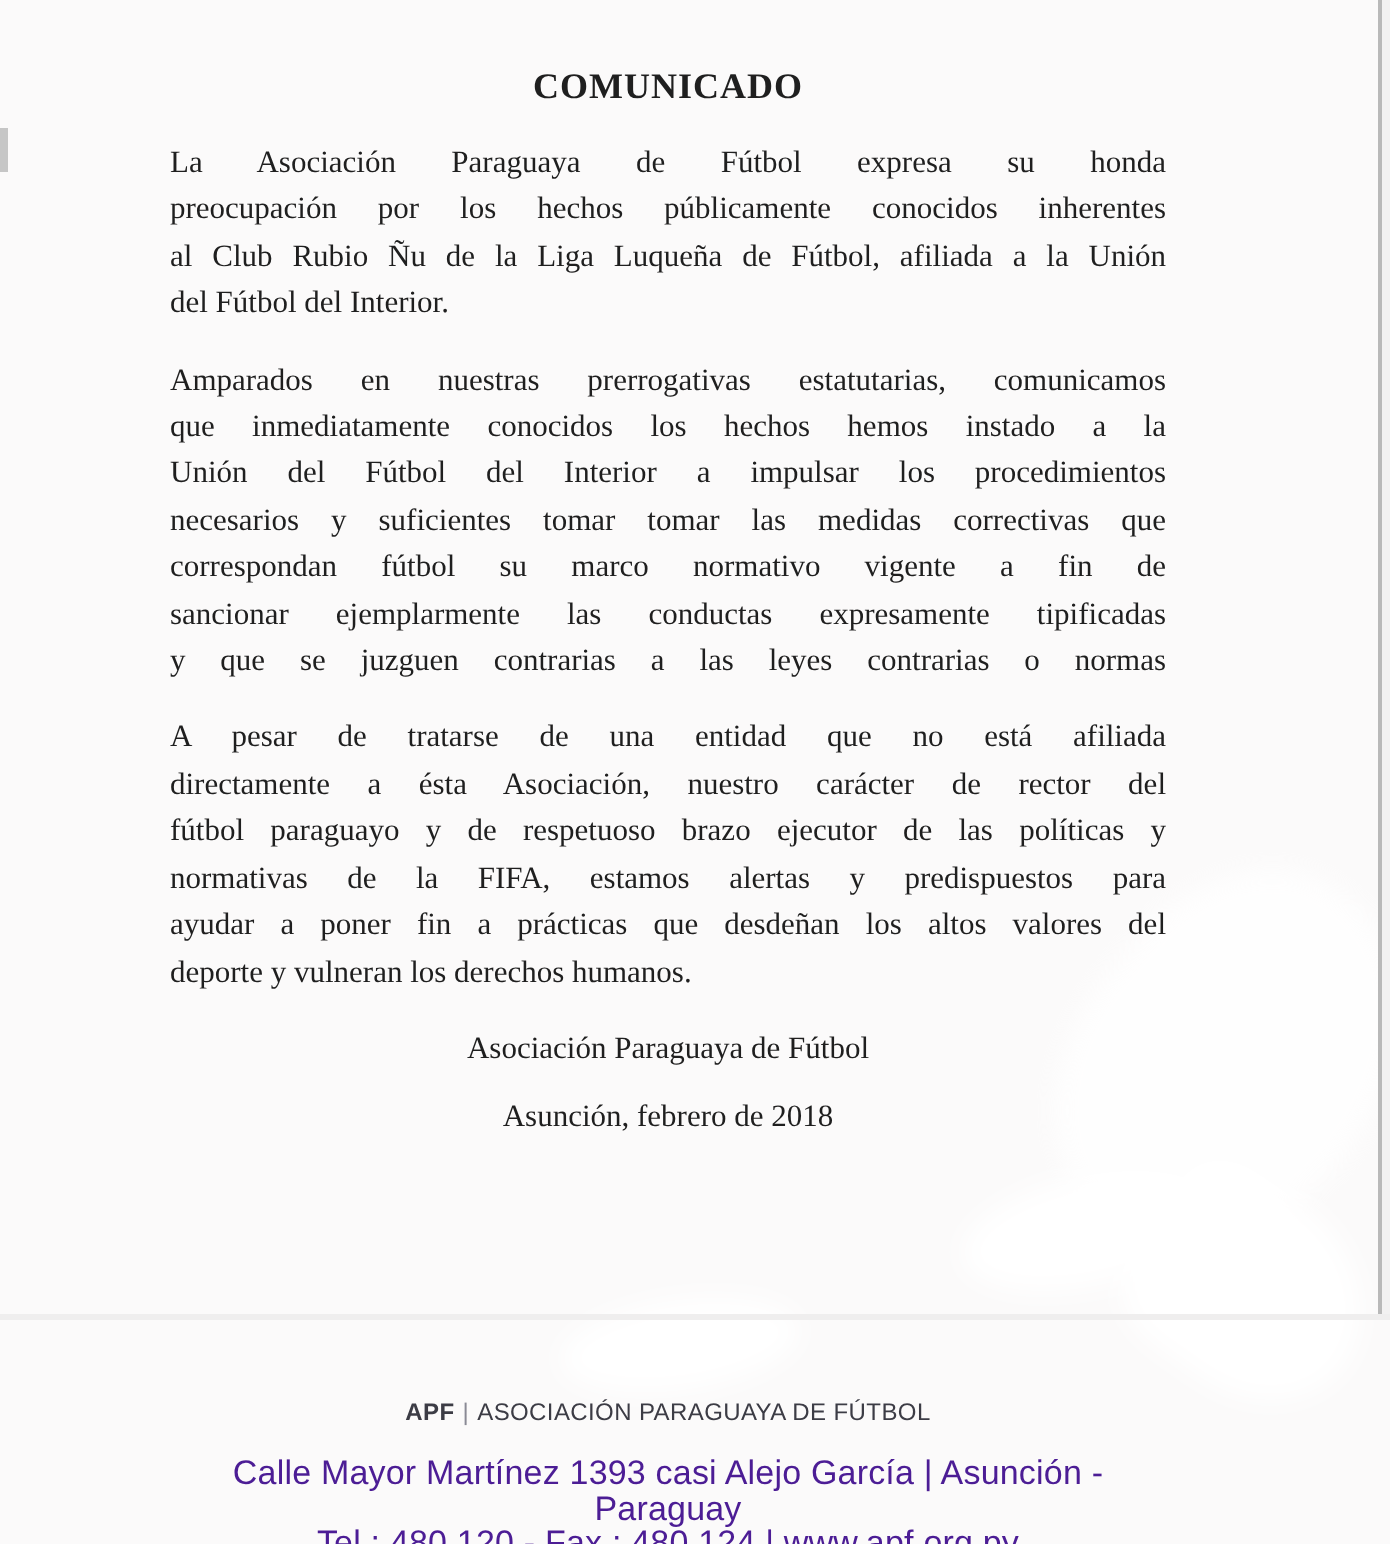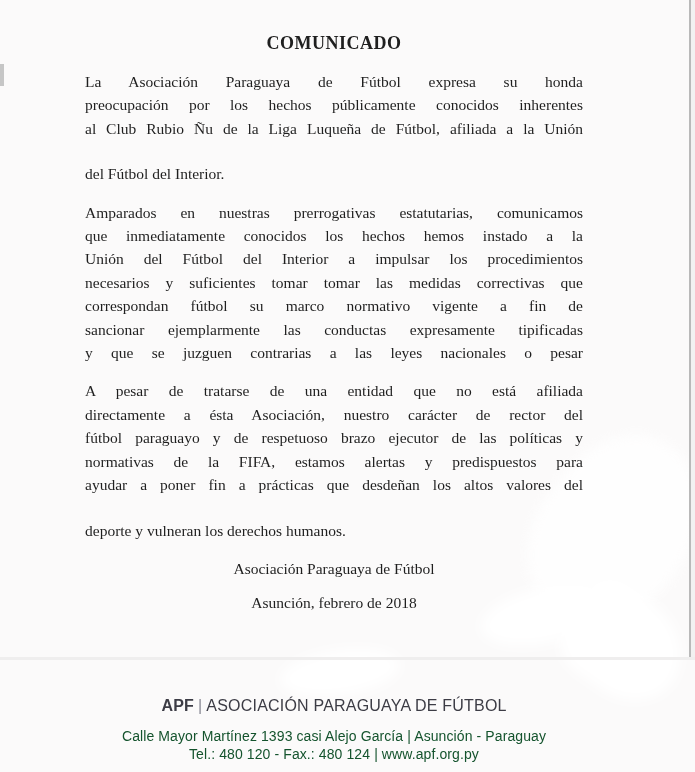--- a/index.html
+++ b/index.html
@@ -85,21 +85,20 @@
     line-height: 23.4px;
   }
   .para { margin: 0 0 15px 0; }
   .para .line {
     text-align: justify;
     text-align-last: justify;
     white-space: normal;
   }
   .para .line.last {
     text-align-last: left;
-    margin-top: 22px;
   }
   .signature {
     margin-top: 14px;
     text-align: center;
     font-size: 15.5px;
     line-height: 23.4px;
   }
   .dateline {
     margin-top: 11px;
     text-align: center;
@@ -110,30 +109,30 @@
   .footer {
     position: absolute;
     left: 85px;
     top: 698px;
     width: 498px;
     text-align: center;
     font-family: "Liberation Sans", sans-serif;
     color: #3c3c45;
   }
   .footer-line1 {
-    font-size: 16px;
+    font-size: 12px;
     line-height: 16px;
     letter-spacing: .2px;
   }
   .footer-line1 .abbr { font-weight: bold; }
   .footer-line1 .sep { color: #8a8a95; padding: 0 4px; }
   .footer-address, .footer-contact {
-    font-size: 14px;
+    font-size: 17px;
     line-height: 17.5px;
-    color: #14532d;
+    color: #4c1d95;
     letter-spacing: .1px;
   }
   .footer-address { margin-top: 14px; }
 </style>
 </head>
 <body>
 
 <div class="page">
 
   <div class="wm wm4"></div>
@@ -150,21 +149,21 @@
           <div class="line">al Club Rubio Ñu de la Liga Luqueña de Fútbol, afiliada a la Unión</div>
           <div class="line last">del Fútbol del Interior.</div>
         </div>
         <div class="para">
           <div class="line">Amparados en nuestras prerrogativas estatutarias, comunicamos</div>
           <div class="line">que inmediatamente conocidos los hechos hemos instado a la</div>
           <div class="line">Unión del Fútbol del Interior a impulsar los procedimientos</div>
           <div class="line">necesarios y suficientes tomar tomar las medidas correctivas que</div>
           <div class="line">correspondan fútbol su marco normativo vigente a fin de</div>
           <div class="line">sancionar ejemplarmente las conductas expresamente tipificadas</div>
-          <div class="line">y que se juzguen contrarias a las leyes nacionales o pesar</div>
+          <div class="line">y que se juzguen contrarias a las leyes contrarias o normas</div>
         </div>
         <div class="para">
           <div class="line">A pesar de tratarse de una entidad que no está afiliada</div>
           <div class="line">directamente a ésta Asociación, nuestro carácter de rector del</div>
           <div class="line">fútbol paraguayo y de respetuoso brazo ejecutor de las políticas y</div>
           <div class="line">normativas de la FIFA, estamos alertas y predispuestos para</div>
           <div class="line">ayudar a poner fin a prácticas que desdeñan los altos valores del</div>
           <div class="line last">deporte y vulneran los derechos humanos.</div>
         </div>
         <div class="signature">Asociación Paraguaya de Fútbol</div>

